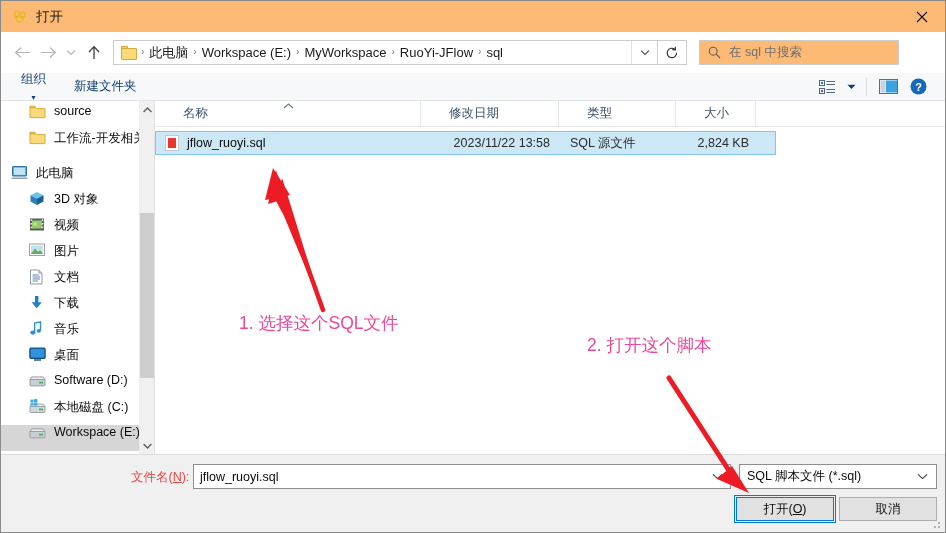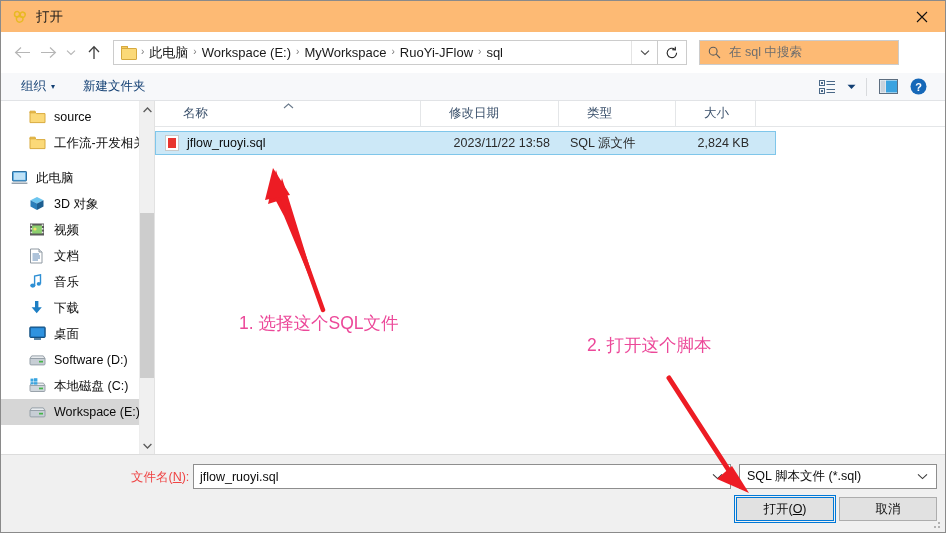--- a/index.html
+++ b/index.html
@@ -116,40 +116,40 @@
   .cmdbar {
     position: absolute; left: 0; top: 72px; width: 944px; height: 28px;
     background: #f7f8fa;
     border-bottom: 1px solid #e1e3e6;
     display: flex; align-items: center;
   }
   .cmd-item {
     font-size: 12.5px; color: #123f73; padding: 0 6px;
     display: flex; align-items: center; gap: 5px; white-space: nowrap;
   }
-  .cmd-organize { margin-left: 14px; }
+  .cmd-organize { margin-left: 14px; flex-direction: column; }
   .cmd-newfolder { margin-left: 16px; }
   .cmd-caret { font-size: 8px; color: #123f73; }
   .cmd-right { margin-left: auto; display: flex; align-items: center; }
   .cmd-icon-btn {
     width: 30px; height: 24px; display: flex; align-items: center; justify-content: center;
   }
   .cmd-sep {
     width: 1px; height: 18px; background: #d8dadd; margin: 0 6px;
   }
 
   
   .sidebar {
     position: absolute; left: 0; top: 100px; width: 153px; height: 353px;
     background: #ffffff;
     overflow: hidden;
   }
   .side-list { padding-top: 3px; }
   .side-item {
-    height: 26px; display: flex; align-items: center;
+    height: 26px; display: flex; align-items: flex-start;
     padding-left: 10px; white-space: nowrap;
     font-size: 12.5px; color: #0a0a0a;
   }
   .side-item.indent-1 { padding-left: 28px; }
   .side-item.selected { background: #d6d6d6; }
   .side-item .label { margin-left: 8px; }
   .side-gap { height: 9px; }
   .side-ico { width: 17px; height: 17px; flex: 0 0 auto; position: relative; }
 
   .sb-track {
@@ -482,50 +482,61 @@
             <rect x="1.6" y="6" width="1.6" height="1.6" fill="#e8e8e8"></rect>
             <rect x="1.6" y="9.6" width="1.6" height="1.6" fill="#e8e8e8"></rect>
             <rect x="12.8" y="2.4" width="1.6" height="1.6" fill="#e8e8e8"></rect>
             <rect x="12.8" y="6" width="1.6" height="1.6" fill="#e8e8e8"></rect>
             <rect x="12.8" y="9.6" width="1.6" height="1.6" fill="#e8e8e8"></rect>
           </svg>
         </span>
         <span class="label">视频</span>
       </div>
 
+      <div class="side-item indent-1">
+        <span class="side-ico">
+          <svg width="16" height="14" viewBox="0 0 16 14">
+            <rect x="0.5" y="1" width="15" height="11.5" fill="#ffffff" stroke="#9aa3ab"></rect>
+            <rect x="2" y="2.5" width="12" height="8.5" fill="#bfe3f5"></rect>
+            <path d="M2 11 L6 5.5 L9 9 L11 7 L14 11 Z" fill="#64a95e"></path>
+            <circle cx="11.6" cy="4.6" r="1.2" fill="#f4d774"></circle>
+          </svg>
+        </span>
+        <span class="label">图片</span>
+      </div>
 
       <div class="side-item indent-1">
         <span class="side-ico">
           <svg width="15" height="16" viewBox="0 0 15 16">
             <path d="M1.5 1 h8.5 l3 3 v11 h-11.5 Z" fill="#ffffff" stroke="#8f99a2"></path>
             <path d="M10 1 v3 h3" fill="#dfe6ec" stroke="#8f99a2"></path>
             <path d="M3.5 6 H10 M3.5 8 H11 M3.5 10 H11 M3.5 12 H9" stroke="#5f88b5" stroke-width="1"></path>
           </svg>
         </span>
         <span class="label">文档</span>
       </div>
 
       <div class="side-item indent-1">
         <span class="side-ico">
+          <svg width="15" height="15" viewBox="0 0 15 15">
+            <path d="M6 1 h3.4 v6.2 h3.4 L7.7 13.2 L2.6 7.2 H6 Z" fill="#1e7fc4"></path>
+          </svg>
+        </span>
+        <span class="label">下载</span>
+      </div>
+
+      <div class="side-item indent-1">
+        <span class="side-ico">
           <svg width="14" height="15" viewBox="0 0 14 15">
             <path d="M5.6 11.5 V2 L11.5 0.8 V9.8" stroke="#2e8fd4" stroke-width="1.4" fill="none"></path>
             <ellipse cx="3.8" cy="11.6" rx="2.6" ry="2.1" fill="#2e8fd4"></ellipse>
             <ellipse cx="9.8" cy="9.9" rx="2.1" ry="1.8" fill="#2e8fd4"></ellipse>
           </svg>
         </span>
         <span class="label">音乐</span>
-      </div>
-
-      <div class="side-item indent-1">
-        <span class="side-ico">
-          <svg width="15" height="15" viewBox="0 0 15 15">
-            <path d="M6 1 h3.4 v6.2 h3.4 L7.7 13.2 L2.6 7.2 H6 Z" fill="#1e7fc4"></path>
-          </svg>
-        </span>
-        <span class="label">下载</span>
       </div>
 
       <div class="side-item indent-1">
         <span class="side-ico">
           <svg width="17" height="14" viewBox="0 0 17 14">
             <rect x="0.8" y="1" width="15.4" height="10.5" rx="0.8" fill="#1f6fb5" stroke="#14507f"></rect>
             <rect x="2" y="2.2" width="13" height="8.1" fill="#2f93e0"></rect>
             <path d="M5 13 H12" stroke="#14507f" stroke-width="1.4"></path>
           </svg>
         </span>

